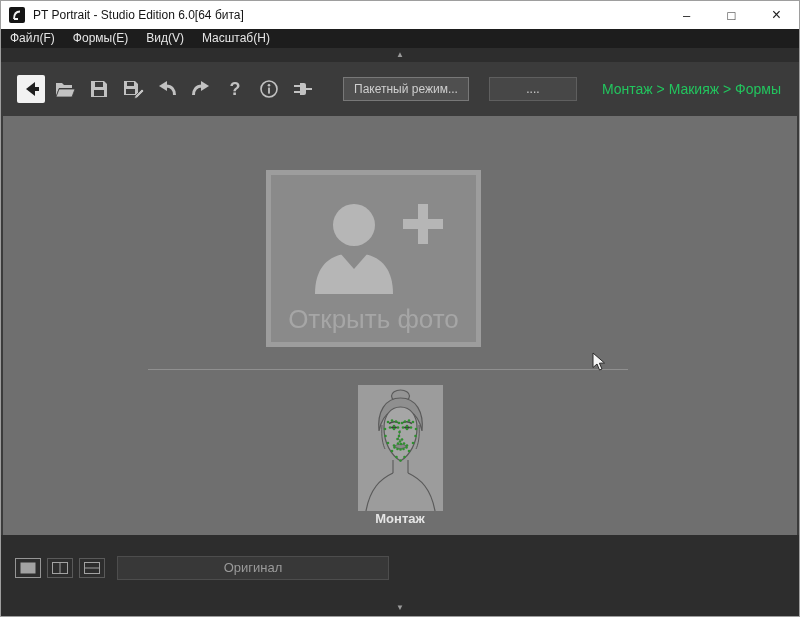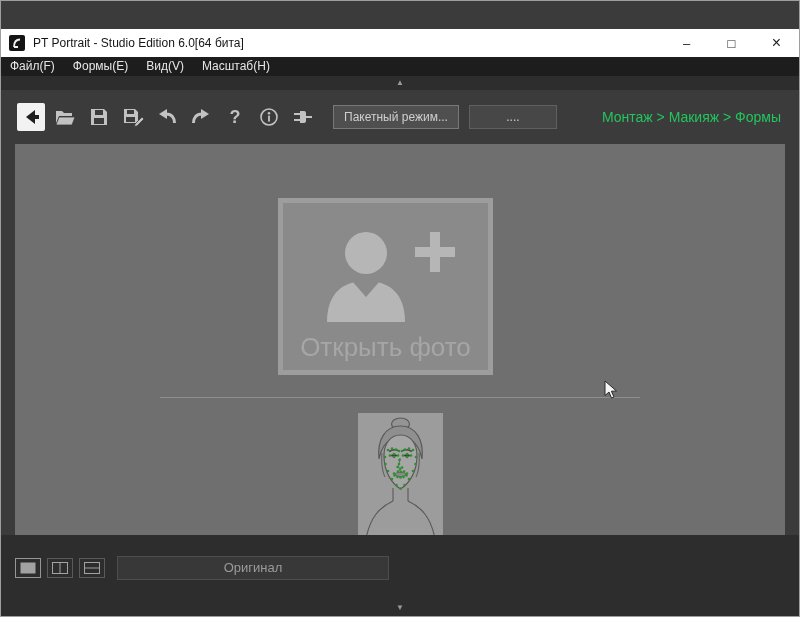--- a/index.html
+++ b/index.html
@@ -7,21 +7,21 @@
     width:800px;height:617px;overflow:hidden;
     font-family:"Liberation Sans","DejaVu Sans",sans-serif;
     background:#ffffff;
   }
   .window{
     width:800px;height:617px;box-sizing:border-box;
     border:1px solid #9e9e9e;display:flex;flex-direction:column;
     background:#3b3b3b;
   }
   
-  .titlebar{height:28px;background:#ffffff;display:flex;align-items:center;flex:none;margin-top:28px;}
+  .titlebar{height:28px;background:#ffffff;display:flex;align-items:center;flex:none;}
   .app-icon{width:16px;height:16px;margin:0 8px;flex:none;}
   .title-text{font-size:12px;color:#151515;flex:1;white-space:nowrap;}
   .win-controls{display:flex;height:28px;flex:none;}
   .win-btn{width:45px;height:28px;display:flex;align-items:center;justify-content:center;
     color:#222;font-size:13px;cursor:default;}
   .win-btn.close{font-size:16px;}
   
   .menubar{height:19px;background:#1d1d1d;display:flex;align-items:center;flex:none;}
   .menu-item{color:#e6e6e6;font-size:12px;padding:0 9px;line-height:19px;}
   
@@ -31,41 +31,41 @@
   
   .toolbar{height:54px;background:#3b3b3b;display:flex;align-items:center;
     padding:0 16px;flex:none;position:relative;}
   .tool-btn{width:28px;height:28px;display:flex;align-items:center;justify-content:center;
     margin-right:6px;flex:none;}
   .tool-btn.active{background:#f2f2f2;border-radius:2px;}
   .tool-btn svg{display:block;}
   .help-glyph{font-size:18px;font-weight:bold;color:#c2c2c2;}
   .txt-btn{height:22px;background:#4f4f4f;border:1px solid #787878;color:#cfcfcf;
     font-size:12px;display:flex;align-items:center;justify-content:center;
-    padding:0 10px;margin-left:10px;flex:none;}
+    padding:0 10px;margin-left:20px;flex:none;}
   .txt-btn.dots{background:#474747;border-color:#5f5f5f;min-width:66px;}
   .breadcrumb{position:absolute;right:18px;top:50%;transform:translateY(-50%);
     color:#22c55e;font-size:14px;}
   
-  .frame{flex:1;background:#3b3b3b;padding:0 14px;min-height:0;text-align:right;}
+  .frame{flex:1;background:#3b3b3b;padding:0 2px;min-height:0;text-align:right;}
   .canvas{position:relative;width:100%;height:100%;background:#6f6f6f;overflow:hidden;}
   .open-box{
     position:absolute;left:263px;top:54px;width:205px;height:167px;
     background:#8a8a8a;border:5px solid #9d9d9d;
     display:flex;flex-direction:column;align-items:center;
   }
   .person-svg{margin-top:24px;}
   .open-label{margin-top:10px;font-size:26px;color:#a6a6a6;}
   .divider{position:absolute;left:145px;top:253px;width:480px;height:1px;background:#8f8f8f;}
   .thumb-row{position:absolute;left:0;top:269px;width:100%;
     display:flex;justify-content:center;gap:67px;}
   .thumb{display:flex;flex-direction:column;align-items:center;width:85px;}
   .thumb-img{width:85px;height:126px;background:#9c9c9c;overflow:hidden;}
   .thumb-img svg{display:block;width:85px;height:126px;}
-  .thumb-label{margin-top:6px;color:#000000;font-size:13px;}
+  .thumb-label{color:#e5e5e5;font-size:13px;font-weight:bold;}
   .cursor{position:absolute;left:589px;top:236px;pointer-events:none;}
   
   .bottombar{height:35px;background:#2d2d2d;display:flex;align-items:center;
     padding:15px 14px;flex:none;}
   .view-group{display:flex;gap:6px;margin-right:12px;}
   .view-btn{width:26px;height:20px;box-sizing:border-box;border:1px solid #5a5a5a;
     background:#2d2d2d;display:flex;align-items:center;justify-content:center;}
   .view-btn.selected{border-color:#969696;}
   .original-btn{width:272px;height:24px;box-sizing:border-box;background:#383838;
     border:1px solid #4d4d4d;color:#9a9a9a;font-size:13px;

